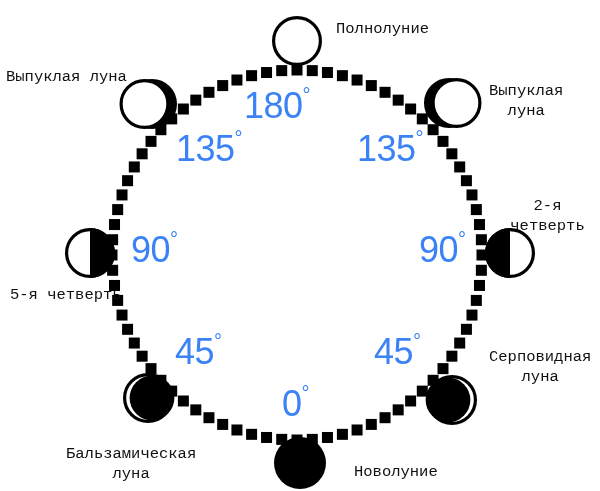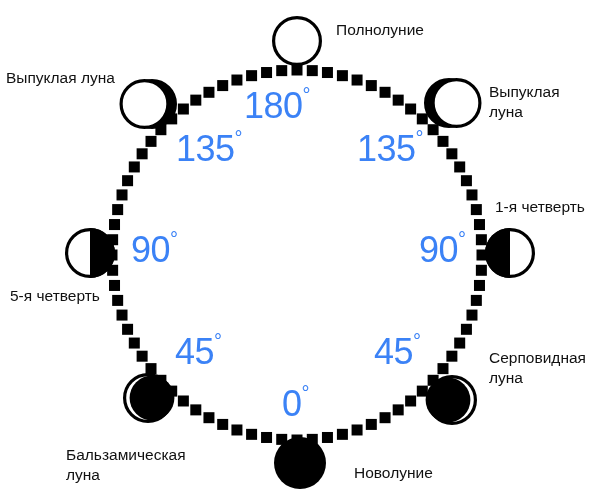--- a/index.html
+++ b/index.html
@@ -39,25 +39,26 @@
   }
   .deg-label .sym {
     font-size: 20px;
     vertical-align: super;
     position: relative;
     top: -3px;
     letter-spacing: 0;
   }
   .phase-label {
     position: absolute;
-    font-family: Liberation Sans, sans-serif;
+    font-family: Liberation Mono, monospace;
     font-size: 15.5px;
     line-height: 1.28;
     color: #111111;
     white-space: pre-line;
+    text-align: center;
   }
 </style>
 </head>
 <body>
 
 <div id="stage">
 
   <svg class="svg-layer" id="svg-root" viewBox="0 0 600 491" xmlns="http://www.w3.org/2000/svg">
     <defs>
       <clipPath id="clipLeftHalf">
@@ -206,21 +207,21 @@
       <div class="deg-label" style="left: 175px; top: 334px;"><span>45</span><span class="sym">°</span></div>
       <div class="deg-label" style="left: 374px; top: 334px;"><span>45</span><span class="sym">°</span></div>
       <div class="deg-label" style="left: 282px; top: 386px;"><span>0</span><span class="sym">°</span></div>
     </div>
   <div id="phase-label-layer">
       <div class="phase-label" style="left: 336px; top: 20px;">Полнолуние</div>
       <div class="phase-label" style="left: 6px; top: 68px;">Выпуклая луна</div>
       <div class="phase-label" style="left: 489px; top: 82px;">Выпуклая
 луна</div>
       <div class="phase-label" style="left: 10px; top: 286px;">5-я четверть</div>
-      <div class="phase-label" style="left: 495px; top: 197px;">1-я четверть</div>
+      <div class="phase-label" style="left: 495px; top: 197px;">2-я четверть</div>
       <div class="phase-label" style="left: 66px; top: 445px;">Бальзамическая
 луна</div>
       <div class="phase-label" style="left: 489px; top: 348px;">Серповидная
 луна</div>
       <div class="phase-label" style="left: 340px; top: 463px; margin-left: 14px;">Новолуние</div>
     </div>
 
 </div>
 
 </body></html>

